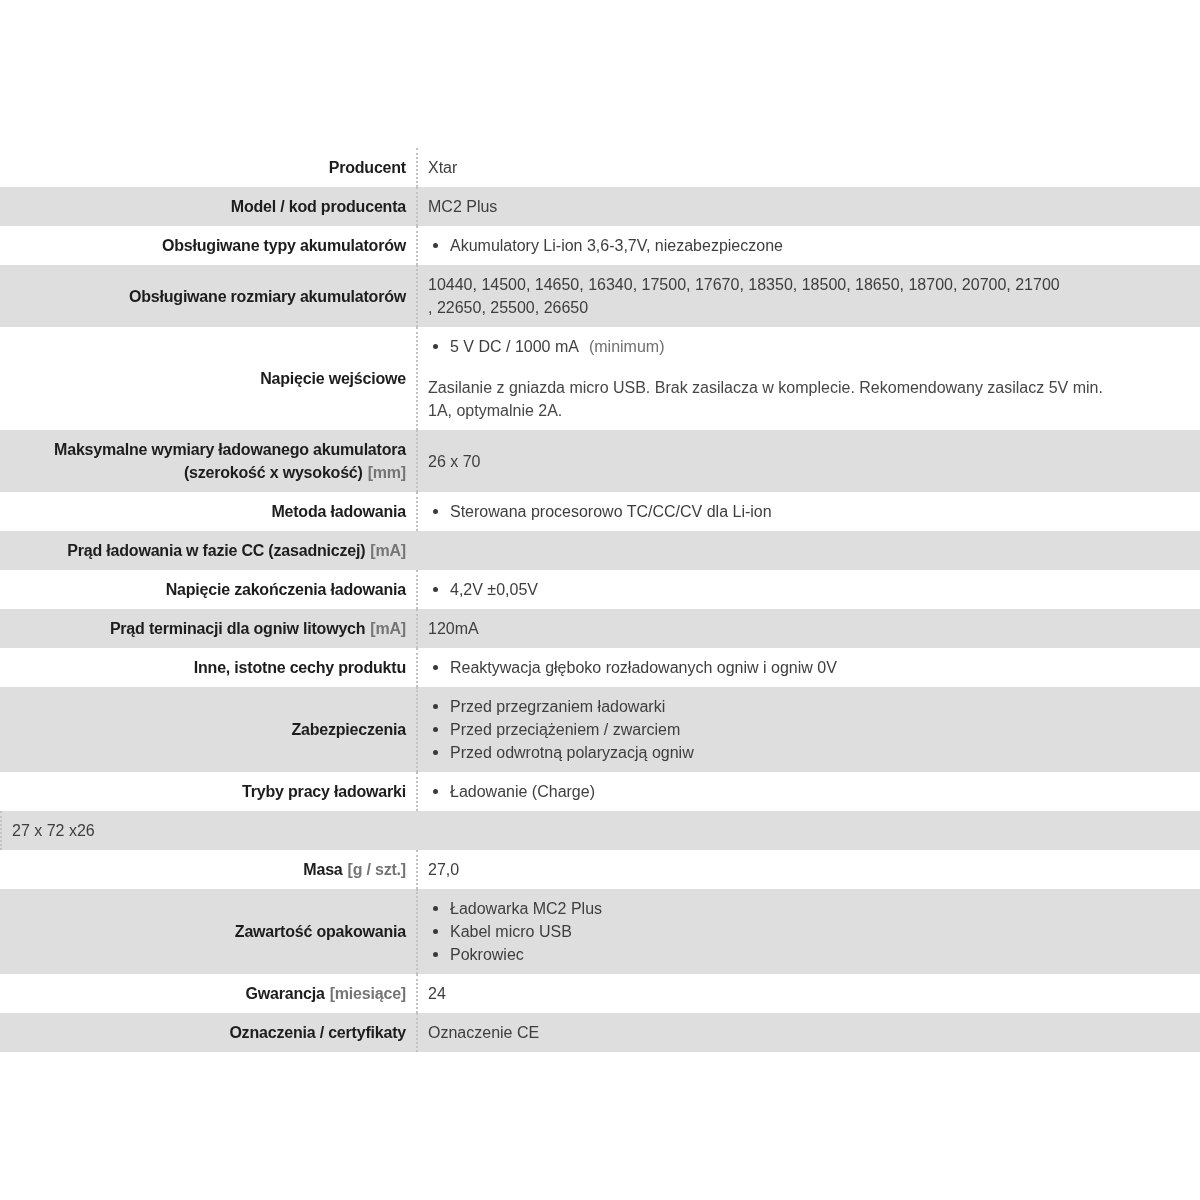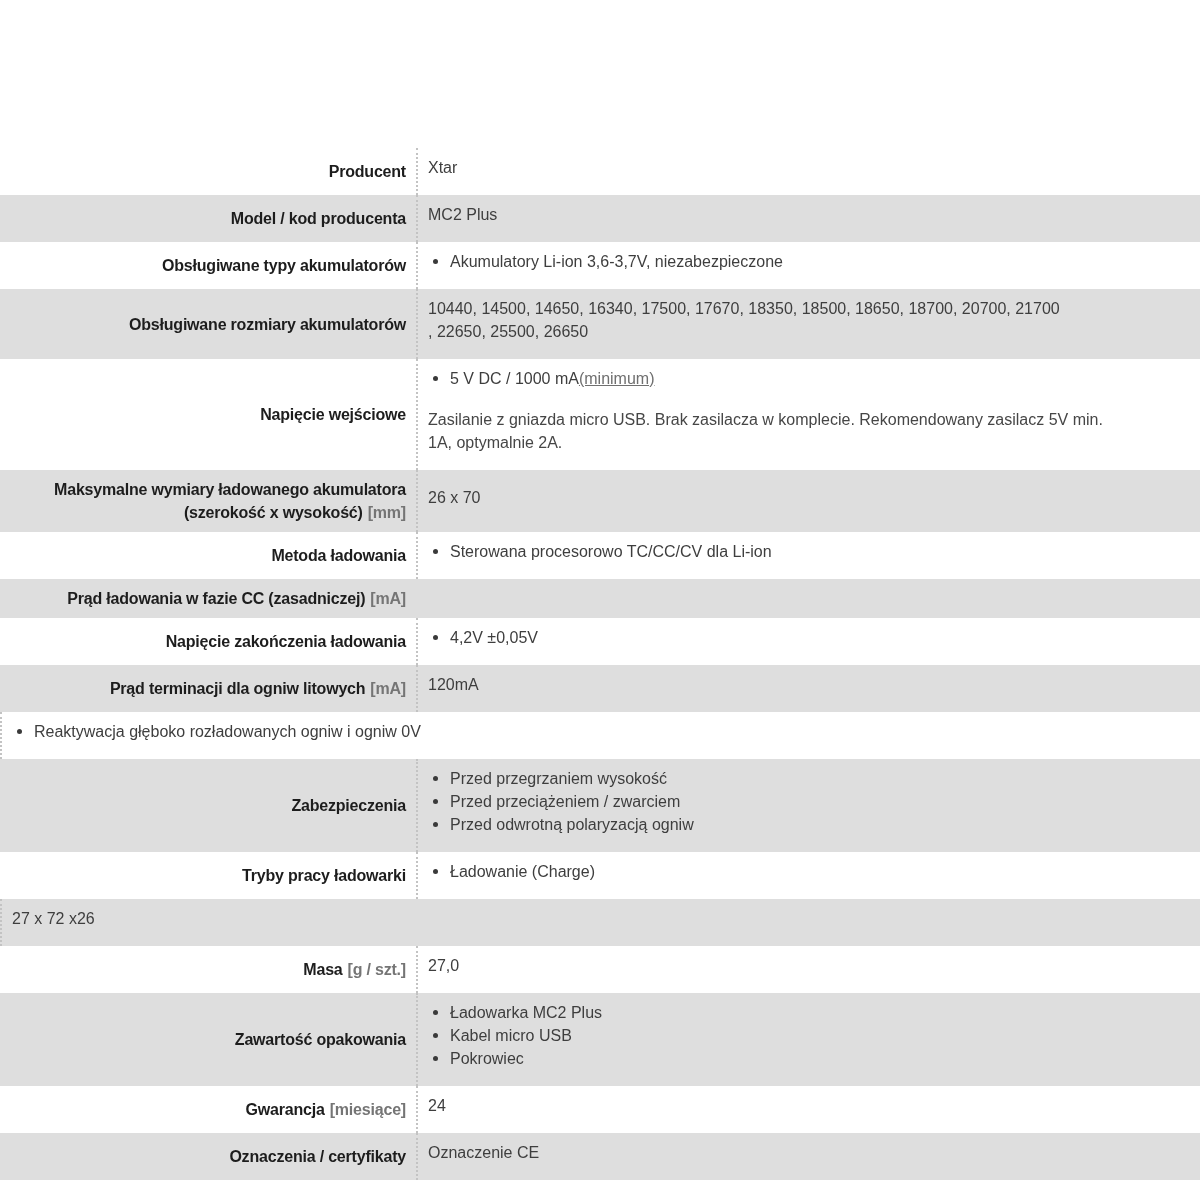--- a/index.html
+++ b/index.html
@@ -42,21 +42,21 @@
     width: 416px;
     padding: 8px 10px 8px 6px;
     text-align: right;
     font-weight: bold;
     color: #1d1d1d;
     letter-spacing: -0.2px;
   }
   .cell.value {
     flex: 1;
     border-left: 2px dotted #c3c3c3;
-    padding: 8px 10px 16px 10px;
+    padding: 8px 10px 8px 10px;
     color: #3e3e3e;
   }
   .unit {
     color: #757575;
     margin-left: 5px;
   }
   ul.bullets {
     margin: 0;
     padding: 0;
     list-style: none;
@@ -69,22 +69,22 @@
     content: '';
     position: absolute;
     left: 5px;
     top: 9px;
     width: 5px;
     height: 5px;
     border-radius: 50%;
     background: #3a3a3a;
   }
   .suffix {
+    margin-left: 10px;
     color: #6f6f6f;
-    text-decoration: underline;
   }
   .note {
     margin-top: 18px;
     color: #464646;
   }
   .vtext {
     white-space: pre-wrap;
   }
 </style>
 </head>
@@ -190,36 +190,39 @@
       <div class="cell label">
         <div class="inner"><span>Prąd terminacji dla ogniw litowych</span><span class="unit">[mA]</span></div>
       </div>
       <div class="cell value">
         <div class="inner">
           <div class="vtext">120mA</div>
         </div>
       </div>
     </div>
     <div class="row">
+      <div class="cell label">
+        <div class="inner"><span>Inne, istotne cechy produktu</span></div>
+      </div>
       <div class="cell value">
         <div class="inner">
           <ul class="bullets">
             <li><span>Reaktywacja głęboko rozładowanych ogniw i ogniw 0V</span></li>
           </ul>
         </div>
       </div>
     </div>
     <div class="row shaded">
       <div class="cell label">
         <div class="inner"><span>Zabezpieczenia</span></div>
       </div>
       <div class="cell value">
         <div class="inner">
           <ul class="bullets">
-            <li><span>Przed przegrzaniem wysokość</span></li>
+            <li><span>Przed przegrzaniem ładowarki</span></li>
             <li><span>Przed przeciążeniem / zwarciem</span></li>
             <li><span>Przed odwrotną polaryzacją ogniw</span></li>
           </ul>
         </div>
       </div>
     </div>
     <div class="row">
       <div class="cell label">
         <div class="inner"><span>Tryby pracy ładowarki</span></div>
       </div>

